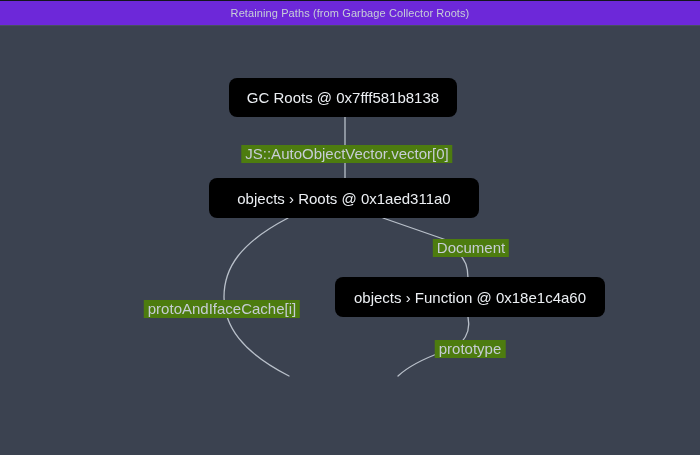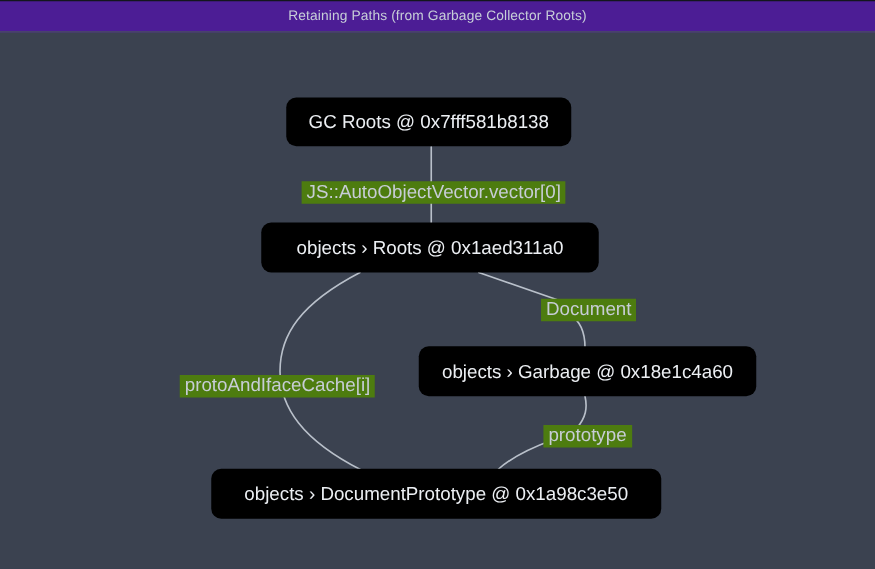--- a/index.html
+++ b/index.html
@@ -12,21 +12,21 @@
     position: relative;
     width: 700px;
     height: 455px;
     background: #3b4250;
     overflow: hidden;
   }
   .titlebar {
     position: absolute;
     top: 0; left: 0; right: 0;
     height: 26px;
-    background: #4c1d95;
+    background: #6d28d9;
     border-top: 1px solid #13161d;
     border-bottom: 1px solid #48505f;
     box-sizing: border-box;
     display: flex;
     align-items: center;
     justify-content: center;
     z-index: 5;
   }
   .titlebar-text {
     font-size: 11px;
@@ -91,15 +91,14 @@
       <path d="M288 218 C240 243 224 268 224 297 C224 326 242 352 289 376" class="edge-path" stroke="#b9c0ca"></path>
       <path d="M468 317 C470 326 469 334 461 343 M442 352 Q412 363 398 376" class="edge-path" stroke="#b9c0ca"></path>
     </svg>
 
 <div class="edge-label" style="left: 347px; top: 145px;">JS::AutoObjectVector.vector[0]</div>
     <div class="edge-label" style="left: 471px; top: 239px;">Document</div>
     <div class="edge-label" style="left: 222px; top: 300px;">protoAndIfaceCache[i]</div>
     <div class="edge-label" style="left: 470px; top: 340px;">prototype</div>
     <div class="node" style="left: 229px; top: 78px; width: 228px; height: 39px;">GC Roots @ 0x7fff581b8138</div>
     <div class="node" style="left: 209px; top: 178px; width: 270px; height: 40px;">objects › Roots @ 0x1aed311a0</div>
-    <div class="node" style="left: 335px; top: 277px; width: 270px; height: 40px;">objects › Garbage @ 0x18e1c4a60</div>
-    <div class="node" style="left: 169px; top: 375px; width: 360px; height: 40px;">objects › DocumentPrototype @ 0x1a98c3e50</div>
+    <div class="node" style="left: 335px; top: 277px; width: 270px; height: 40px;">objects › Function @ 0x18e1c4a60</div>
   </div>
 
 </body></html>

